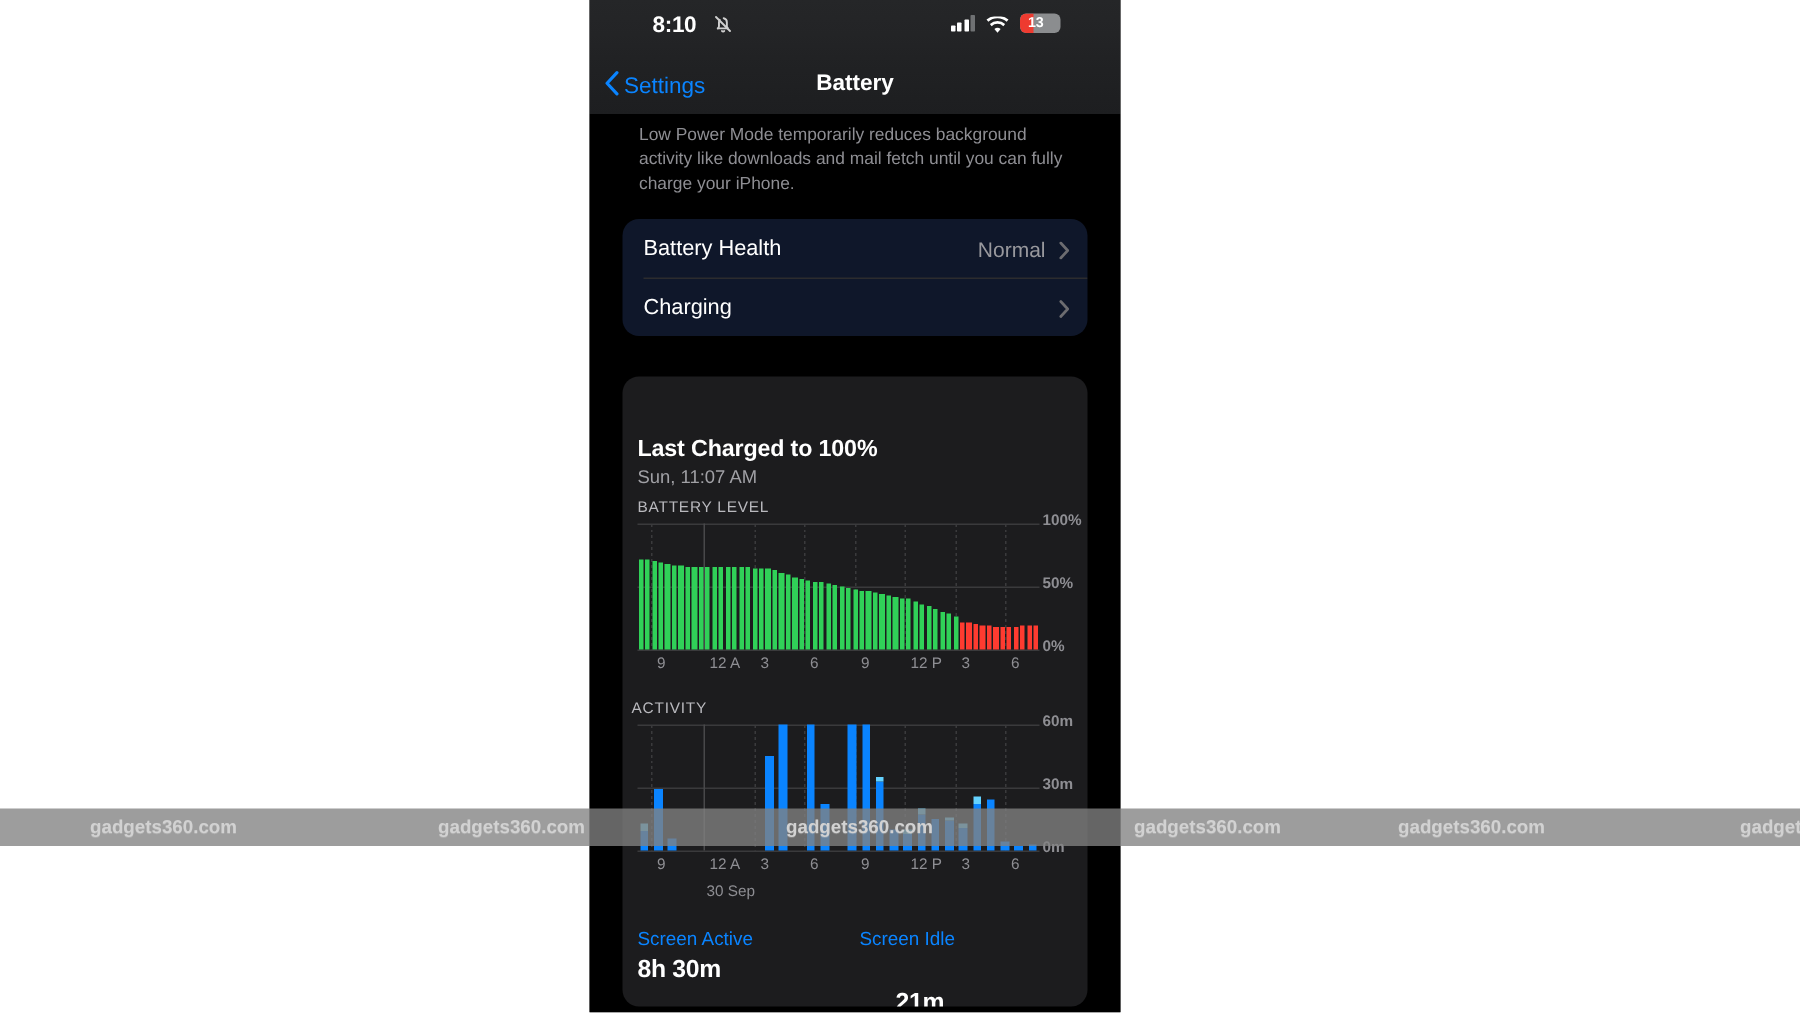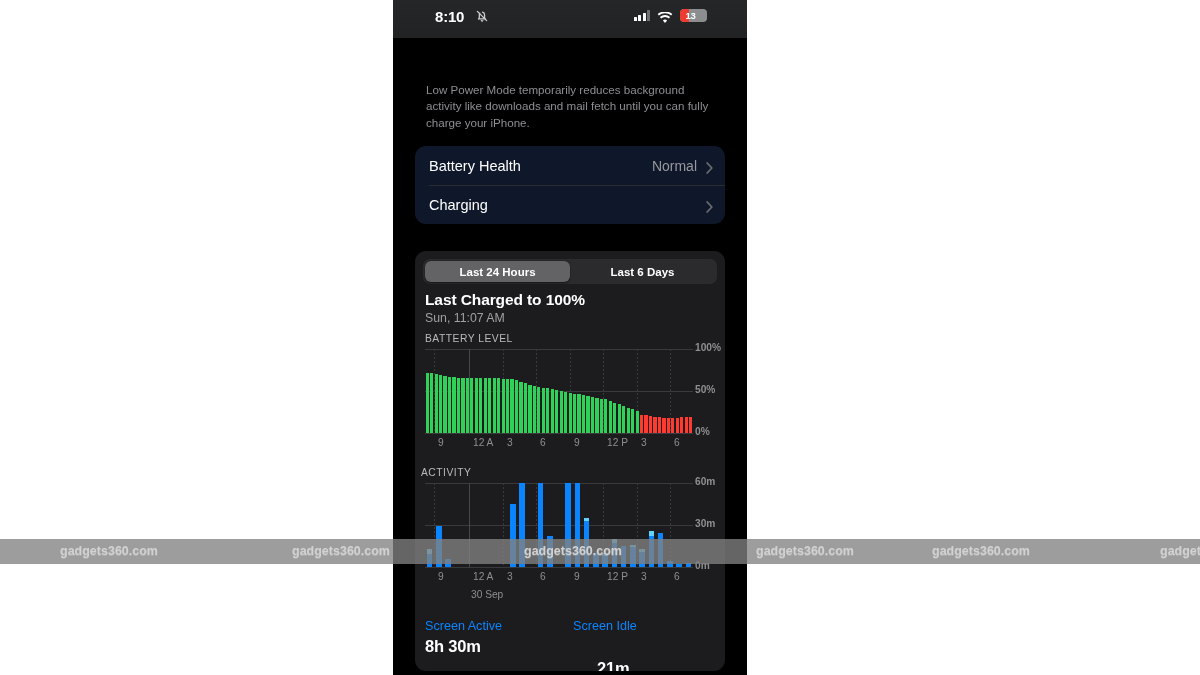--- a/index.html
+++ b/index.html
@@ -348,20 +348,31 @@
           </svg>
         </span>
         <span class="batt">
           <span class="fill"></span>
           <span class="pct">13</span>
 
         </span>
       </div>
     </div>
 
+    <div class="navbar">
+      <div class="nav-back">
+        <span>
+          <svg viewBox="0 0 10 17" fill="none" stroke="currentColor" stroke-width="2.1" stroke-linecap="round" stroke-linejoin="round">
+            <path d="M8.3 1.4L1.7 8.5l6.6 7.1"></path>
+          </svg>
+        </span>
+        <span>Settings</span>
+      </div>
+      <div class="nav-title">Battery</div>
+    </div>
 
     <div class="content">
 
       <div class="lpm-note">Low Power Mode temporarily reduces background activity like downloads and mail fetch until you can fully charge your iPhone.</div>
 
       <div class="group" id="group-settings">
         <div class="row">
           <span class="label">Battery Health</span>
           <span class="value">Normal</span>
           <span class="chev">
@@ -376,24 +387,20 @@
           <span class="chev">
             <svg viewBox="0 0 7 12" fill="none" stroke="currentColor" stroke-width="1.8" stroke-linecap="round" stroke-linejoin="round">
               <path d="M1.2 1L5.8 6l-4.6 5"></path>
             </svg>
           </span>
         </div>
       </div>
 
       <div class="group" id="group-stats">
 
-        <div class="segmented">
-          <div class="seg active">Last 24 Hours</div>
-          <div class="seg">Last 6 Days</div>
-        </div>
 
         <div class="charged-title">Last Charged to 100%</div>
         <div class="charged-sub">Sun, 11:07 AM</div>
 
         <div class="sec-label" style="left:10px; top:82px;">BATTERY LEVEL</div>
         <div class="chart" id="chart-battery" style="top:98px; height:84px;">
           <div class="plot" id="plot-battery" style="height:84px;">
               <div class="gridline" style="top: 83.5px;"></div>
               <div class="gridline" style="top: 41.5px;"></div>
               <div class="gridline" style="top: -0.5px;"></div>

